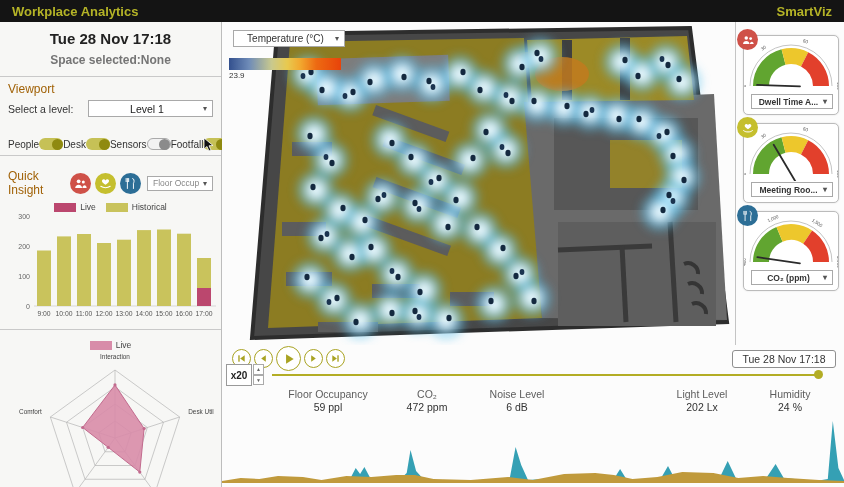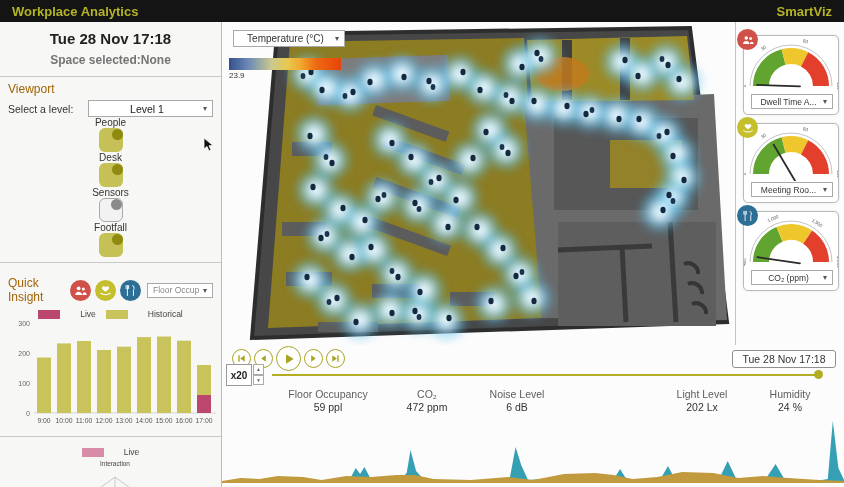--- a/index.html
+++ b/index.html
@@ -17,38 +17,38 @@
   .sec-title { font-size:12px; font-weight:normal; color:#a16207; }
   #sec-date { text-align:center; padding:8px 4px 9px; }
   #date-line { font-size:15px; font-weight:bold; }
   #space-line { font-size:12px; font-weight:bold; color:#757575; margin-top:6px; }
   .lvl-row { display:flex; align-items:center; margin-top:4px; }
   .lvl-label { font-size:10.5px; color:#333; flex:0 0 80px; }
   .selectbox { background:#fff; border:1px solid #a9a9a9; font-size:10.5px; height:17px;
     display:flex; align-items:center; justify-content:space-between; padding:0 5px; flex:1; }
   .selectbox .sel-txt { flex:1; text-align:center; white-space:nowrap; overflow:hidden; }
   .caret { font-size:8px; color:#555; margin-left:3px; }
-  #toggles { display:flex; align-items:center; margin-top:0;flex-direction:column; }
+  #toggles { display:flex; align-items:center; margin-top:21px; }
   .tog-label { font-size:10px; color:#333; }
   .toggle { width:24px; height:12px; border-radius:6px; position:relative; flex:0 0 24px; }
   .toggle.on  { background:#c6c156; }
   .toggle.off { background:#f2f2f2; border:1px solid #aaa; }
   .knob { position:absolute; top:0.5px; width:11px; height:11px; border-radius:50%; }
   .toggle.on  .knob { right:0; background:#8f8a10; }
   .toggle.off .knob { right:0; top:-0.5px; background:#8b8b8b; }
   #cursor { position:absolute; right:6px; top:60px; }
 
   
   #qi-head { display:flex; align-items:center; gap:4px;margin-top:8px; }
   .qicon { width:21px; height:21px; border-radius:50%; display:flex; align-items:center;
     justify-content:center; }
   .qicon svg { width:15px; height:15px; }
   #qi-dd { width:66px; height:15px; font-size:8.5px; color:#888; margin-left:2px; }
   .legend-row { display:flex; justify-content:center; align-items:center; gap:10px; margin-top:5px; }
-  .legend-item { display:flex; align-items:center; gap:20px; font-size:8.5px; color:#444;justify-content:center; }
+  .legend-item { display:flex; align-items:center; gap:4px; font-size:8.5px; color:#444;justify-content:center; }
   .swatch { width:22px; height:9px; }
 
   
   #vis-head { display:flex; align-items:center; }
   #vis-head .sec-title { flex:1; }
   .vbtn { height:18px; font-size:10px; color:#fff; border:none; border-radius:2px;
     padding:0 12px; margin-left:5px; font-family:inherit; }
   .vbtn.inactive { background:#b5b5b5; }
   .vbtn.active { background:#aaa41c; }
   #sec-visual { flex:1; overflow:hidden; border-bottom:none; }
@@ -94,21 +94,21 @@
 
   #area-svg { position:absolute; left:0; bottom:2px; }
 
   
   #gauges { position:absolute; right:0; top:0; width:107px; height:300px; padding:13px 5px 0 3px; }
   .gauge-card { position:relative; width:96px; height:80px; background:#fff; border:1px solid #bbb;
     border-radius:5px; margin:0 0 8px 3px; box-shadow:0 0 2px rgba(0,0,0,0.12); }
   .gauge-badge { position:absolute; left:-7px; top:-7px; width:21px; height:21px; border-radius:50%;
     display:flex; align-items:center; justify-content:center; z-index:3; }
   .gauge-badge svg { width:14px; height:14px; }
-  .gauge-dd { position:absolute; left:7px; bottom:5px; width:82px; height:15px; }
+  .gauge-dd { position:absolute; left:7px; bottom:5px; width:82px; height:15px;font-weight:bold; }
   .gauge-dd .sel-txt { font-size:8.5px; color:#333; }
 </style>
 </head>
 <body>
 
 <div id="topbar">
   <span class="brandtxt">Workplace Analytics</span>
   <span class="brandtxt">SmartViz</span>
 </div>
 

